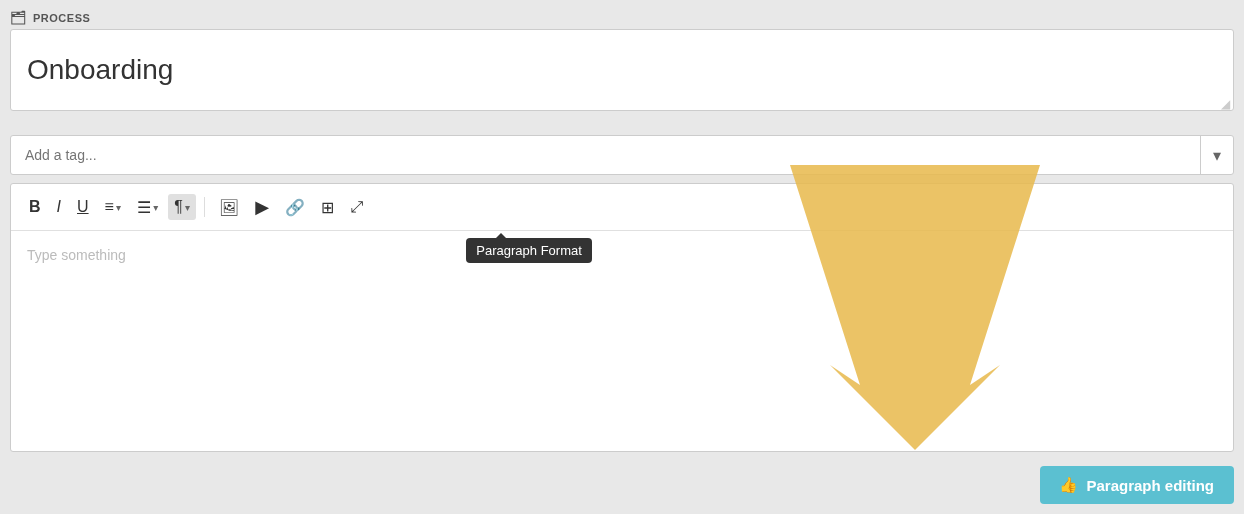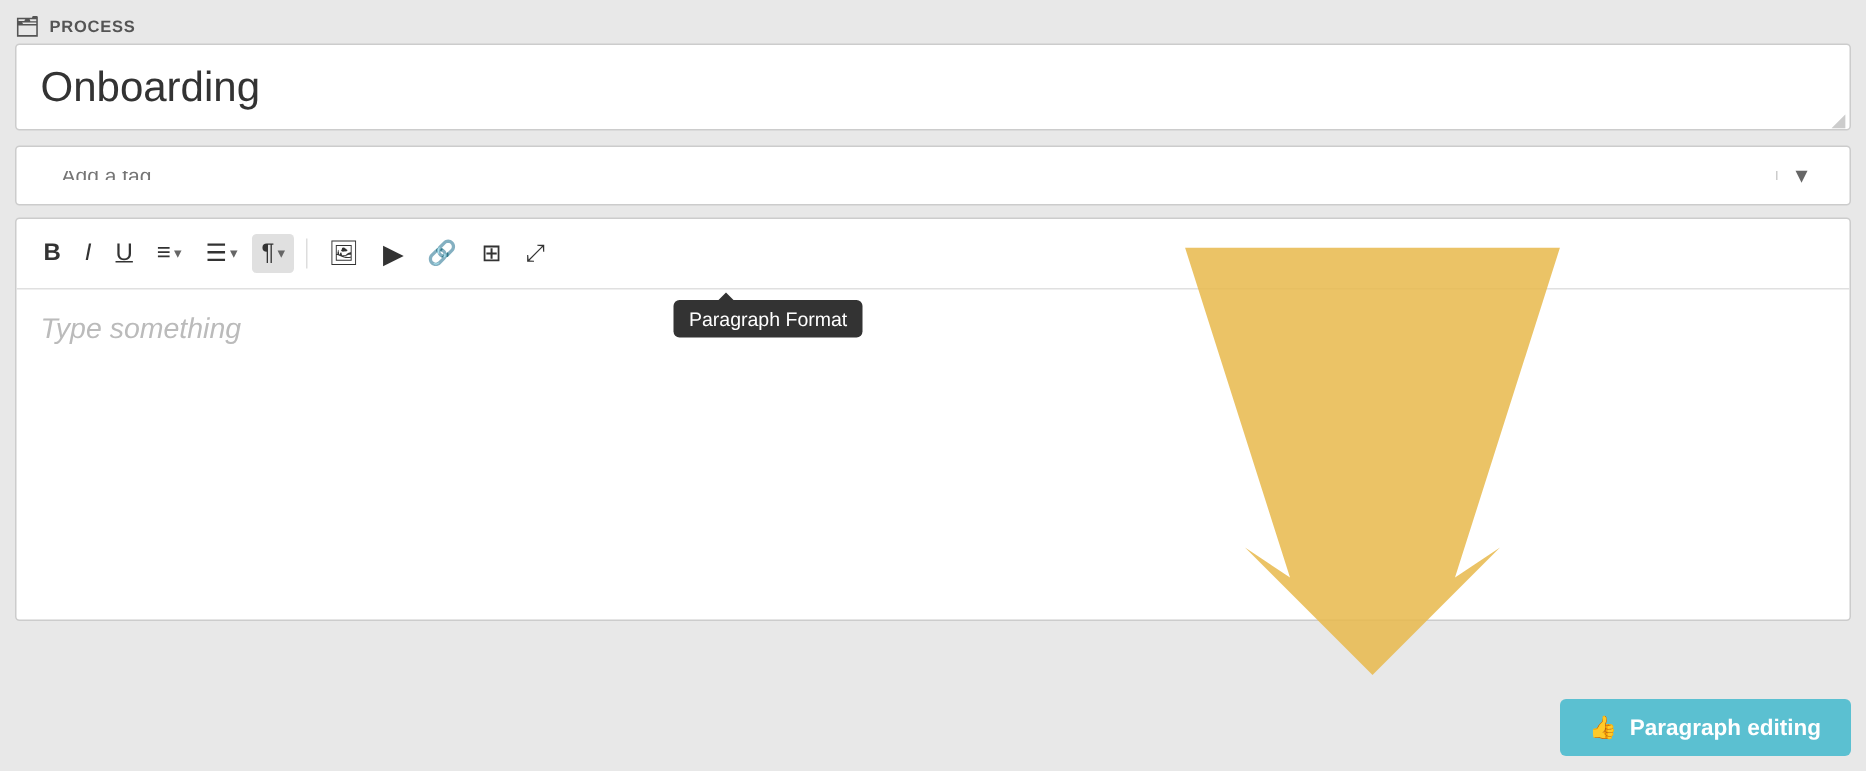--- a/index.html
+++ b/index.html
@@ -38,22 +38,22 @@
     }
 
     .process-icon {
       font-size: 13px;
     }
 
     .title-section {
       background: #fff;
       border: 1px solid #ccc;
       border-radius: 3px;
-      padding: 12px 16px;
-      margin-bottom: 10px;
+      padding: 24px 16px;
+      margin-bottom: 24px;
       position: relative;
     }
 
     .title-input {
       width: 100%;
       font-size: 28px;
       font-weight: 300;
       color: #333;
       border: none;
       outline: none;
@@ -70,21 +70,21 @@
       cursor: se-resize;
       color: #ccc;
       font-size: 12px;
       line-height: 1;
     }
 
     .tag-section {
       background: #fff;
       border: 1px solid #ccc;
       border-radius: 3px;
-      padding: 16px;
+      padding: 0;
       margin-bottom: 8px;
       display: flex;
       align-items: flex-start;
       height: 40px;
     }
 
     .tag-input {
       flex: 1;
       border: none;
       outline: none;
@@ -156,38 +156,37 @@
     }
 
     .editor-body {
       padding: 16px;
       min-height: 220px;
       position: relative;
     }
 
     .editor-placeholder {
       color: #bbb;
-      font-size: 19px;
+      font-size: 14px;
       position: absolute;
       top: 16px;
       left: 16px;
       pointer-events: none;
-      font-style: italic;
     }
 
     .tooltip {
       position: absolute;
       background: #333;
       color: #fff;
       padding: 5px 10px;
       border-radius: 4px;
       font-size: 13px;
       white-space: nowrap;
       top: 44px;
-      left: 281px;
+      left: 298px;
       z-index: 100;
       pointer-events: none;
     }
 
     .tooltip::before {
       content: '';
       position: absolute;
       top: -5px;
       left: 30px;
       border-left: 5px solid transparent;

